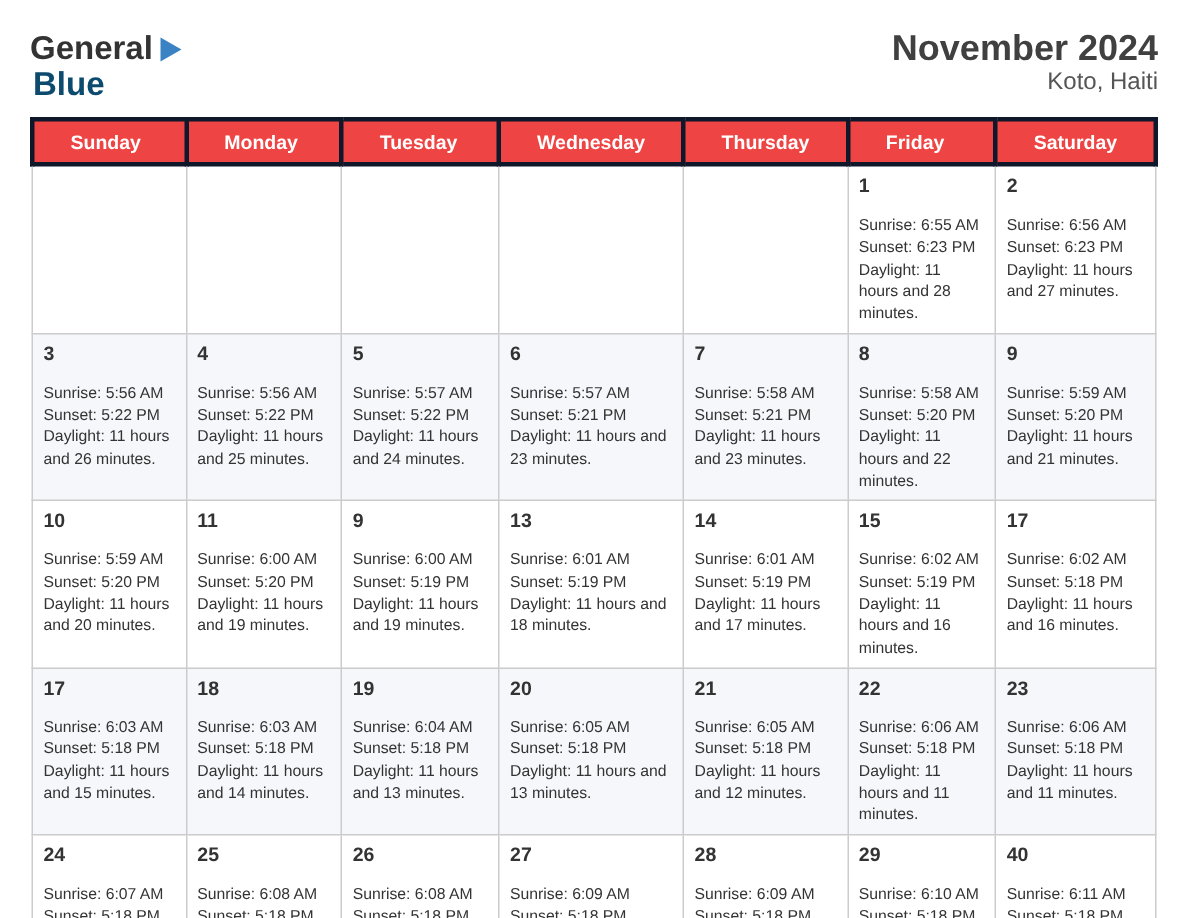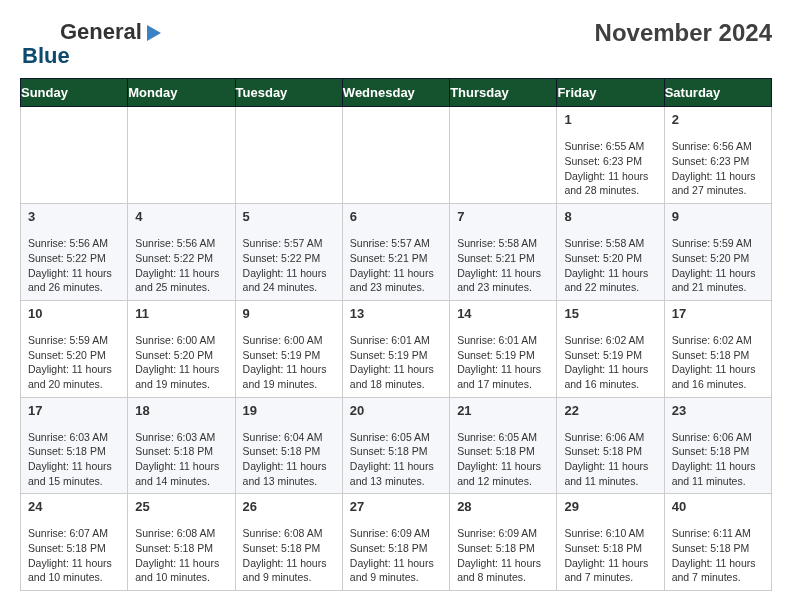--- a/index.html
+++ b/index.html
@@ -33,27 +33,27 @@
     .location {
       font-size: 16px;
       color: #555;
     }
     .calendar {
       width: 100%;
       border-collapse: collapse;
       border: 1px solid #ccc;
     }
     .calendar th {
-      background: #14532d;
+      background: #ef4444;
       color: #fff;
       text-align: left;
-      padding: 6px 0;
+      padding: 6px 24px;
       font-size: 13px;
       font-weight: bold;
-      border: 1px solid #0f172a;
+      border: 3px solid #0f172a;
     }
     .calendar td {
       vertical-align: top;
       padding: 5px 7px;
       border: 1px solid #ccc;
       width: calc(100% / 7);
       min-height: 80px;
       background: #fff;
       font-size: 11px;
       color: #333;
@@ -77,28 +77,29 @@
       background: #fff !important;
     }
   </style>
 </head>
 <body>
 
 <div class="header">
   <div class="logo">
     <div style="display:flex;flex-direction:column;line-height:1.1;">
       <div style="display:flex;align-items:center;gap:2px;">
-        <span style="font-size:22px;font-weight:bold;color:#333;margin-left:40px;">General</span>
+        <span style="font-size:22px;font-weight:bold;color:#333;">General</span>
         <div style="width:0;height:0;border-style:solid;border-width:8px 0 8px 14px;border-color:transparent transparent transparent #3b82c4;margin-left:3px;margin-top:2px;"></div>
       </div>
       <span style="font-size:22px;font-weight:bold;color:#0c4a6e;margin-left:2px;">Blue</span>
     </div>
   </div>
   <div class="title-block">
     <div class="month-title">November 2024</div>
+    <div class="location">Koto, Haiti</div>
   </div>
 </div>
 
 <table class="calendar">
   <thead>
     <tr>
     <th>Sunday</th>
         <th>Monday</th>
         <th>Tuesday</th>
         <th>Wednesday</th>

